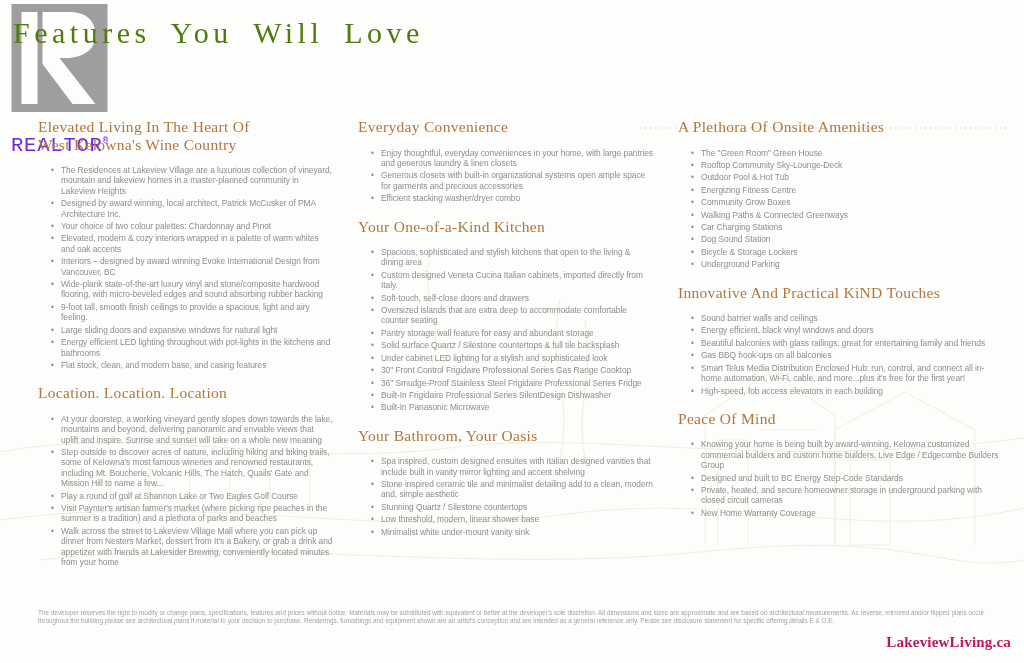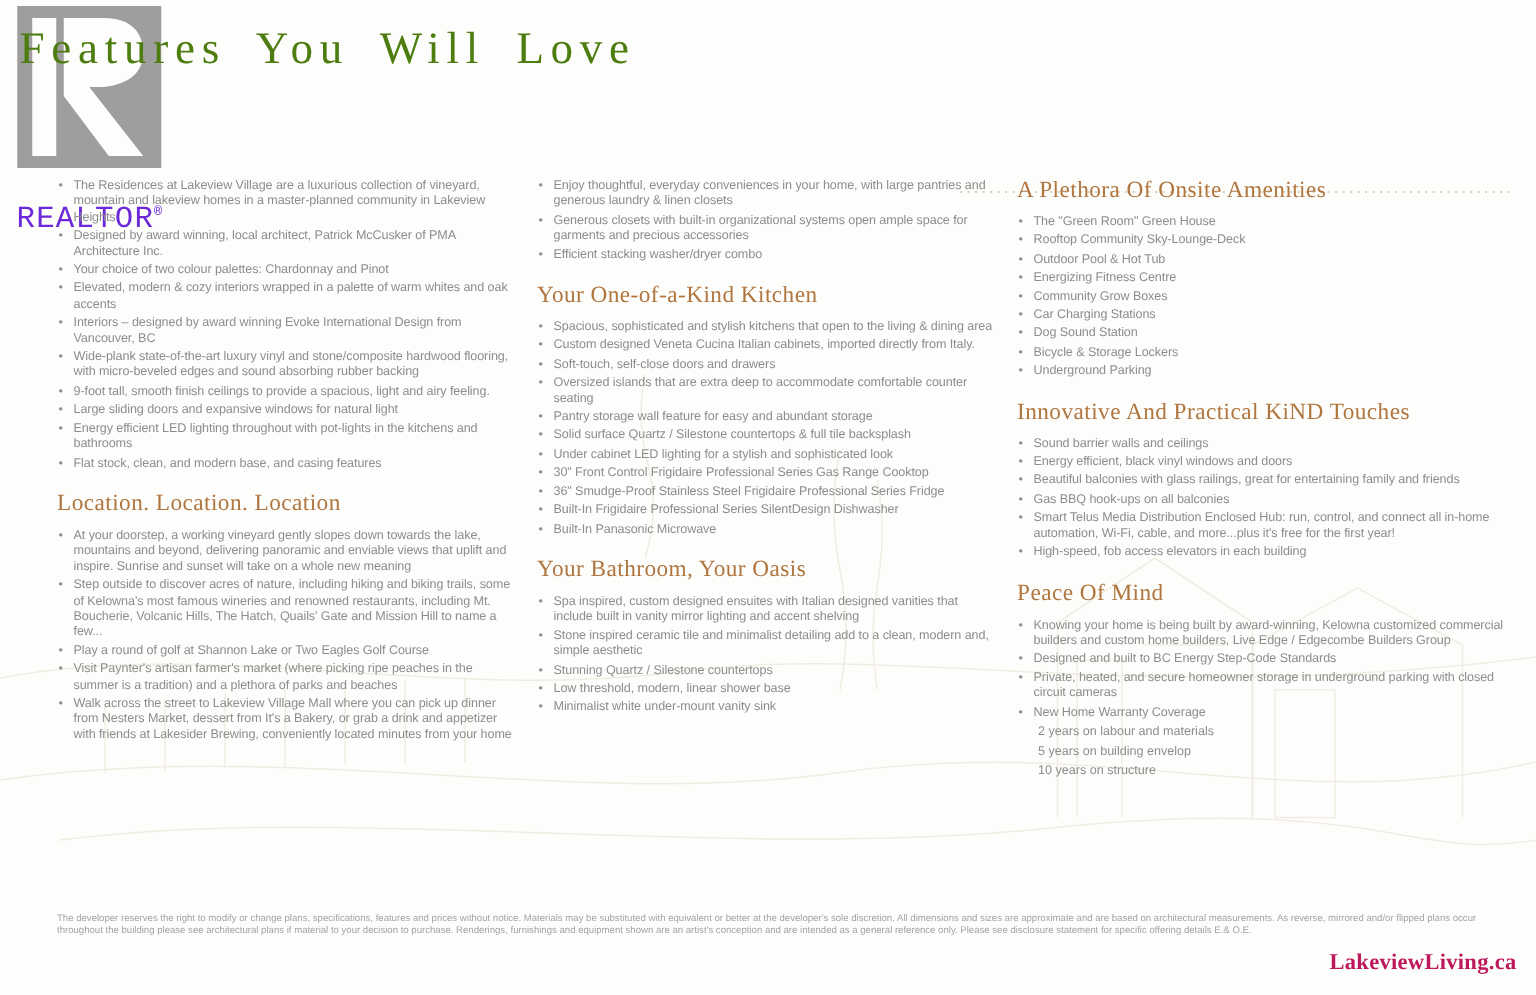--- a/index.html
+++ b/index.html
@@ -20,21 +20,21 @@
   .col { position:absolute; top:118px; z-index:2; }
   .col1 { left:38px;  width:307px; }
   .col2 { left:358px; width:308px; }
   .col3 { left:678px; width:336px; }
 
   .heading { font-family:"Liberation Serif", serif; font-weight:400; color:#b0763f;
              font-size:15.5px; line-height:17.5px; letter-spacing:0.3px; margin:14px 0 6.5px; }
   section:first-child .heading { margin-top:0; }
   .heading span { display:block; }
 
-  .bullets { list-style:none; margin:0; padding:0; }
+  .bullets { list-style:none; margin:12px; padding:0; }
   .bullets li { position:relative; padding-left:11px; margin-bottom:2px;
                 font-size:8.4px; line-height:10.4px; letter-spacing:-0.05px; color:#8d8d8d; }
   .bullets li::before { content:"•"; position:absolute; left:1px; top:0; }
 
   .sublist { list-style:none; margin:1px 0 0; padding:0 0 0 14px; }
   .sublist li { font-size:8.4px; line-height:13px; color:#8d8d8d; }
 
   .disclaimer { position:absolute; left:38px; top:609px; width:964px; z-index:2;
                 font-size:6.4px; line-height:8.2px; color:#a3a3a3; }
   .website { position:absolute; right:13px; top:634px; z-index:2;
@@ -66,20 +66,24 @@
       <rect x="10" y="8" width="16" height="92" fill="#fdfdfb"></rect>
       <path d="M31 8 H58 C76 8 84 18 84 31 C84 44 75 52 58 54 L48 54 L84 100 H61 L31 60 Z" fill="#fdfdfb"></path>
     </svg>
     <div class="wordmark"><span>REALTOR</span><sup>®</sup></div>
   </div>
 
   <h1 class="title">Features You Will Love</h1>
 
   <div class="col col1">
     <section>
+      <h2 class="heading">
+        <span>Elevated Living In The Heart Of</span>
+        <span>West Kelowna's Wine Country</span>
+      </h2>
       <ul class="bullets">
 
       <li>The Residences at Lakeview Village are a luxurious collection of vineyard, mountain and lakeview homes in a master-planned community in Lakeview Heights</li>
           <li>Designed by award winning, local architect, Patrick McCusker of PMA Architecture Inc.</li>
           <li>Your choice of two colour palettes: Chardonnay and Pinot</li>
           <li>Elevated, modern &amp; cozy interiors wrapped in a palette of warm whites and oak accents</li>
           <li>Interiors – designed by award winning Evoke International Design from Vancouver, BC</li>
           <li>Wide-plank state-of-the-art luxury vinyl and stone/composite hardwood flooring, with micro-beveled edges and sound absorbing rubber backing</li>
           <li>9-foot tall, smooth finish ceilings to provide a spacious, light and airy feeling.</li>
           <li>Large sliding doors and expansive windows for natural light</li>
@@ -95,20 +99,21 @@
           <li>Step outside to discover acres of nature, including hiking and biking trails, some of Kelowna's most famous wineries and renowned restaurants, including Mt. Boucherie, Volcanic Hills, The Hatch, Quails' Gate and Mission Hill to name a few...</li>
           <li>Play a round of golf at Shannon Lake or Two Eagles Golf Course</li>
           <li>Visit Paynter's artisan farmer's market (where picking ripe peaches in the summer is a tradition) and a plethora of parks and beaches</li>
           <li>Walk across the street to Lakeview Village Mall where you can pick up dinner from Nesters Market, dessert from It's a Bakery, or grab a drink and appetizer with friends at Lakesider Brewing, conveniently located minutes from your home</li>
         </ul>
     </section>
   </div>
 
   <div class="col col2">
     <section>
+      <h2 class="heading">Everyday Convenience</h2>
       <ul class="bullets">
 
       <li>Enjoy thoughtful, everyday conveniences in your home, with large pantries and generous laundry &amp; linen closets</li>
           <li>Generous closets with built-in organizational systems open ample space for garments and precious accessories</li>
           <li>Efficient stacking washer/dryer combo</li>
         </ul>
     </section>
     <section>
       <h2 class="heading">Your One-of-a-Kind Kitchen</h2>
       <ul class="bullets">
@@ -142,20 +147,21 @@
   <div class="col col3">
     <section>
       <h2 class="heading">A Plethora Of Onsite Amenities</h2>
       <ul class="bullets">
 
       <li>The "Green Room" Green House</li>
           <li>Rooftop Community Sky-Lounge-Deck</li>
           <li>Outdoor Pool &amp; Hot Tub</li>
           <li>Energizing Fitness Centre</li>
           <li>Community Grow Boxes</li>
+          <li>Walking Paths &amp; Connected Greenways</li>
           <li>Car Charging Stations</li>
           <li>Dog Sound Station</li>
           <li>Bicycle &amp; Storage Lockers</li>
           <li>Underground Parking</li>
         </ul>
     </section>
     <section>
       <h2 class="heading">Innovative And Practical KiND Touches</h2>
       <ul class="bullets">
 
@@ -169,25 +175,19 @@
     </section>
     <section>
       <h2 class="heading">Peace Of Mind</h2>
       <ul class="bullets">
 
       <li>Knowing your home is being built by award-winning, Kelowna customized commercial builders and custom home builders, Live Edge / Edgecombe Builders Group</li>
           <li>Designed and built to BC Energy Step-Code Standards</li>
           <li>Private, heated, and secure homeowner storage in underground parking with closed circuit cameras</li>
           <li>New Home Warranty Coverage</li>
         </ul>
-      <ul class="sublist">
-
-      <li>2 years on labour and materials</li>
-          <li>5 years on building envelop</li>
-          <li>10 years on structure</li>
-        </ul>
     </section>
   </div>
 
   <div class="disclaimer">The developer reserves the right to modify or change plans, specifications, features and prices without notice. Materials may be substituted with equivalent or better at the developer's sole discretion. All dimensions and sizes are approximate and are based on architectural measurements. As reverse, mirrored and/or flipped plans occur throughout the building please see architectural plans if material to your decision to purchase. Renderings, furnishings and equipment shown are an artist's conception and are intended as a general reference only. Please see disclosure statement for specific offering details E.&amp; O.E.</div>
   <div class="website">LakeviewLiving.ca</div>
 
 </div>
 
 </body></html>

